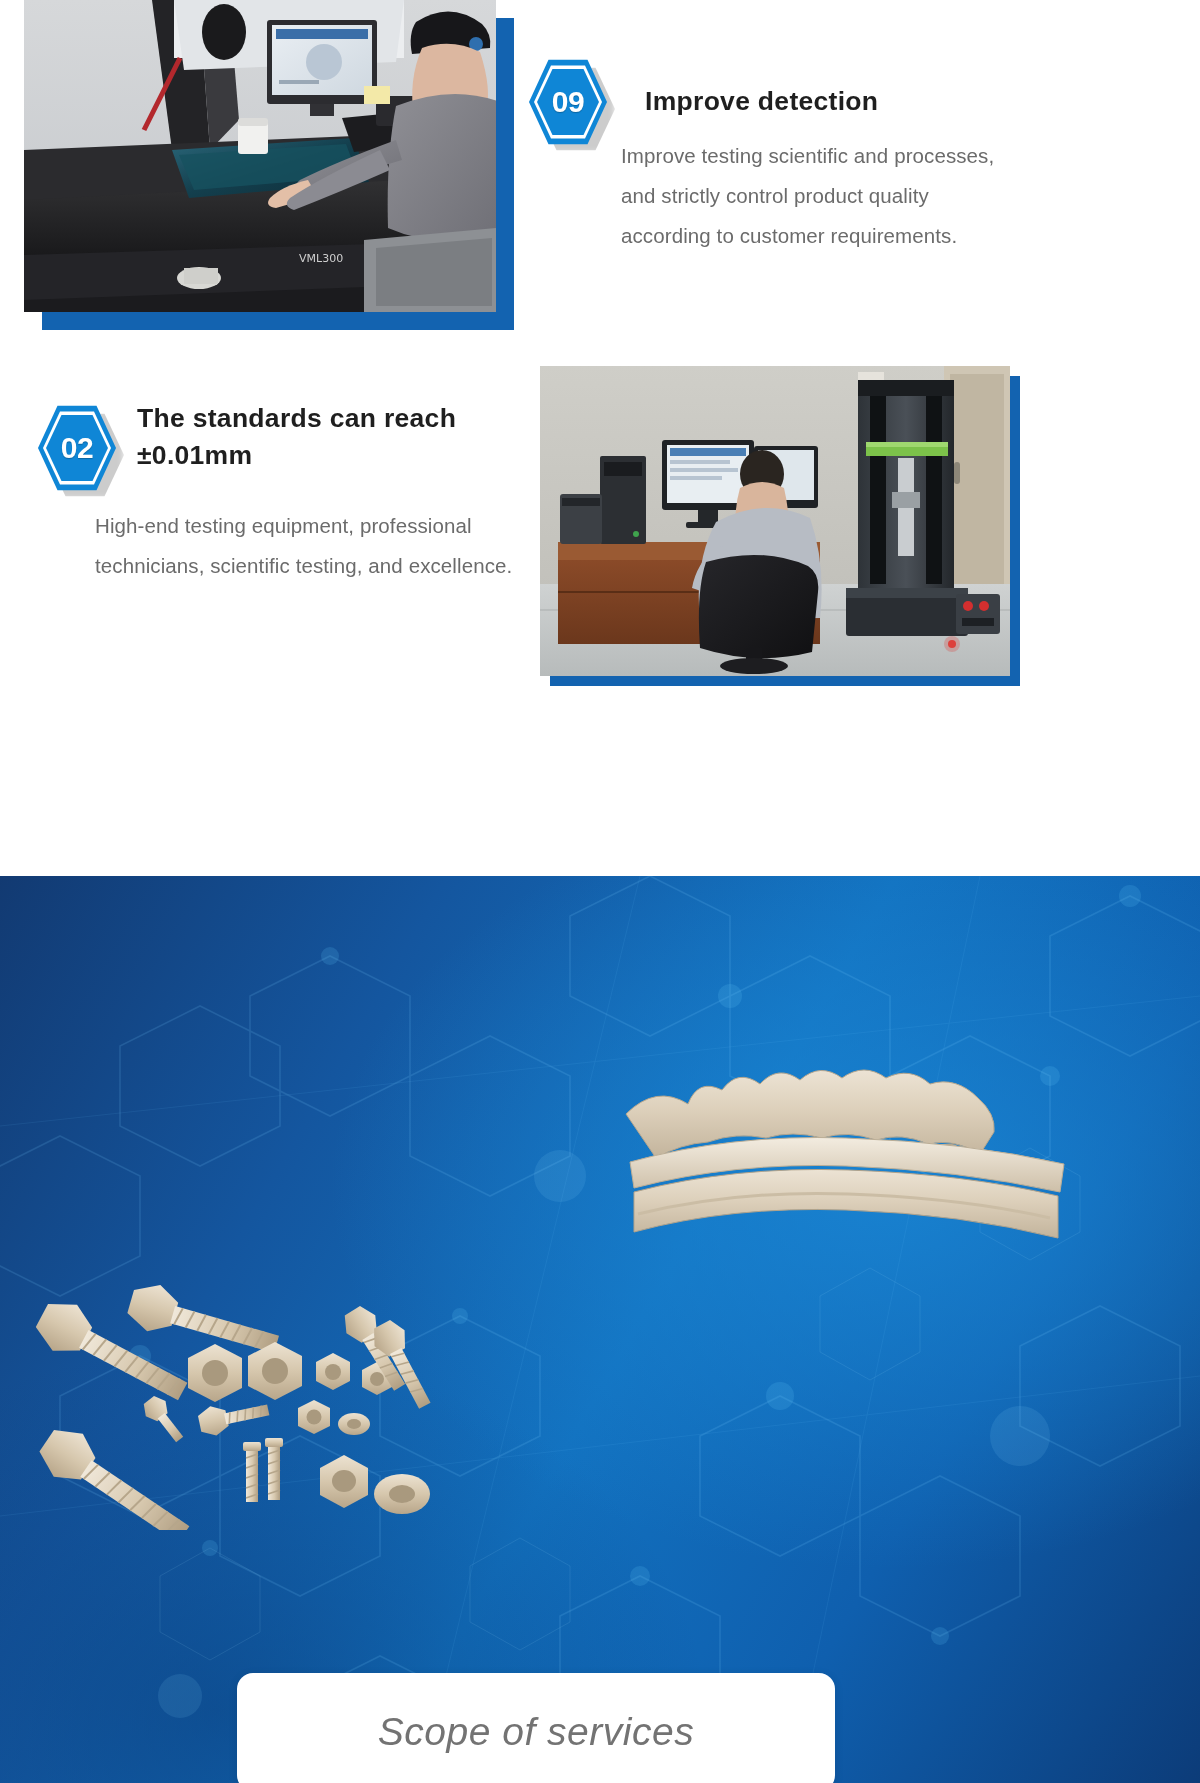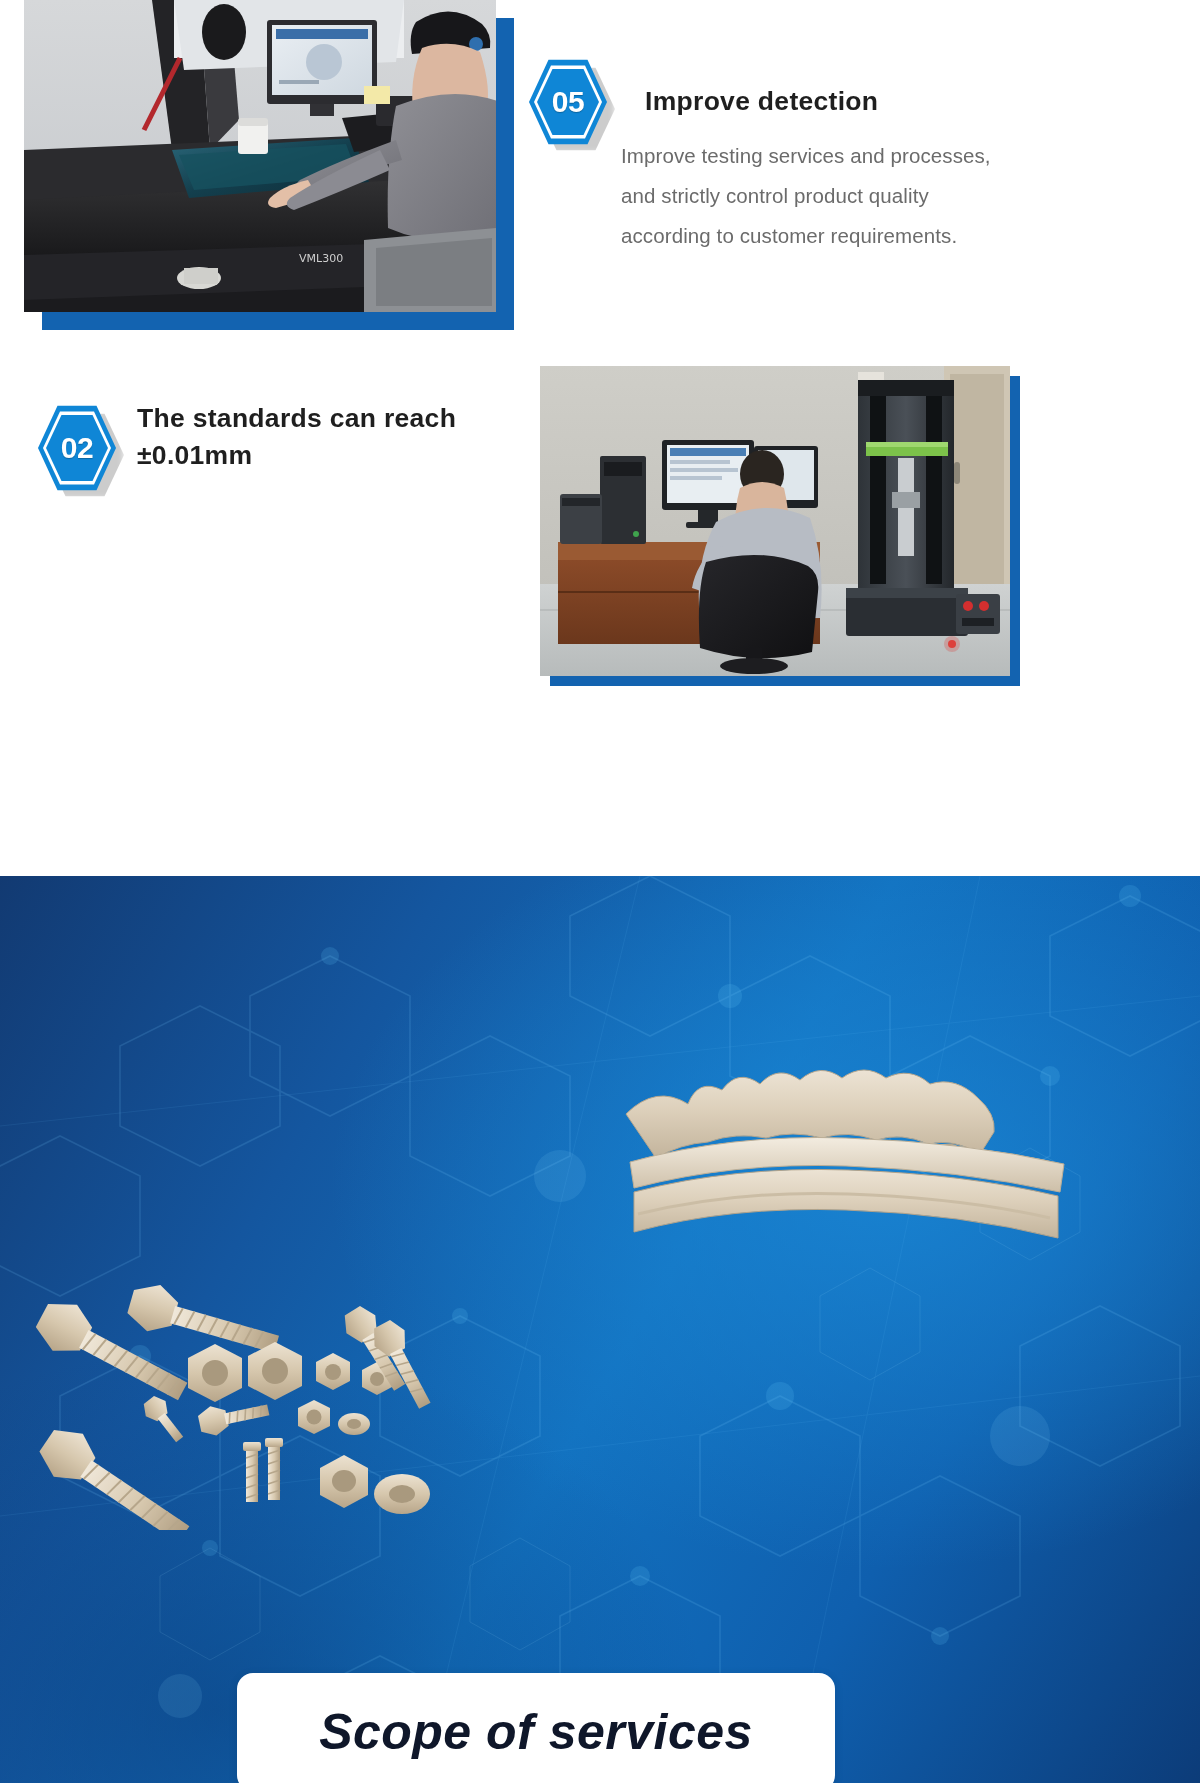--- a/index.html
+++ b/index.html
@@ -88,21 +88,21 @@
   .dotlayer{position:absolute; inset:0; opacity:.65;}
 
   
   .scope-banner{
     position:absolute; left:237px; top:797px; width:598px; height:118px;
     background:#ffffff; border-radius:16px;
     display:flex; align-items:center; justify-content:center;
     box-shadow:0 2px 10px rgba(0,0,0,.10);
   }
   .scope-text{
-    color:#0f172a; font-size:50px; font-style:italic; font-weight:bold;
+    color:#737373; font-size:39px; font-style:italic; font-weight:normal;
     letter-spacing:.5px;
   }
 
   
   #prod-gear{position:absolute; left:620px; top:180px; width:450px; height:200px;}
   #prod-screws{position:absolute; left:30px; top:404px; width:450px; height:250px;}
 </style>
 </head>
 <body>
 
@@ -189,33 +189,34 @@
         <polygon points="352,248 468,238 468,306 352,306" fill="#7b7e82"></polygon>
       </svg>
     </div>
   </div>
 
   <div class="hexbadge" id="feat03-badge">
     <div class="hexshadow"></div>
     <div class="hexouter"></div>
     <div class="hexline"></div>
     <div class="hexfill"></div>
-    <div class="hexnum">05</div>
+    <div class="hexnum">09</div>
   </div>
   <div class="feat-title" id="feat03-title">Improve detection</div>
-  <div class="feat-body" id="feat03-body">Improve testing services and processes, and strictly control product quality according to customer requirements.</div>
+  <div class="feat-body" id="feat03-body">Improve testing scientific and processes, and strictly control product quality according to customer requirements.</div>
 
   <div class="hexbadge" id="feat04-badge">
     <div class="hexshadow"></div>
     <div class="hexouter"></div>
     <div class="hexline"></div>
     <div class="hexfill"></div>
     <div class="hexnum">02</div>
   </div>
   <div class="feat-title" id="feat04-title">The standards can reach ±0.01mm</div>
+  <div class="feat-body" id="feat04-body">High-end testing equipment, professional technicians, scientific testing, and excellence.</div>
 
   <div class="photo-wrap" id="photo2-wrap">
     <div class="photo-accent" id="photo2-accent"></div>
     <div class="photo" id="photo2">
       <svg viewBox="0 0 470 310" width="470" height="310" preserveAspectRatio="none">
         <defs>
           <linearGradient id="wall2" x1="0" y1="0" x2="0" y2="1">
             <stop offset="0" stop-color="#cfcec8"></stop>
               <stop offset="1" stop-color="#bdbcb6"></stop>
           </linearGradient>

